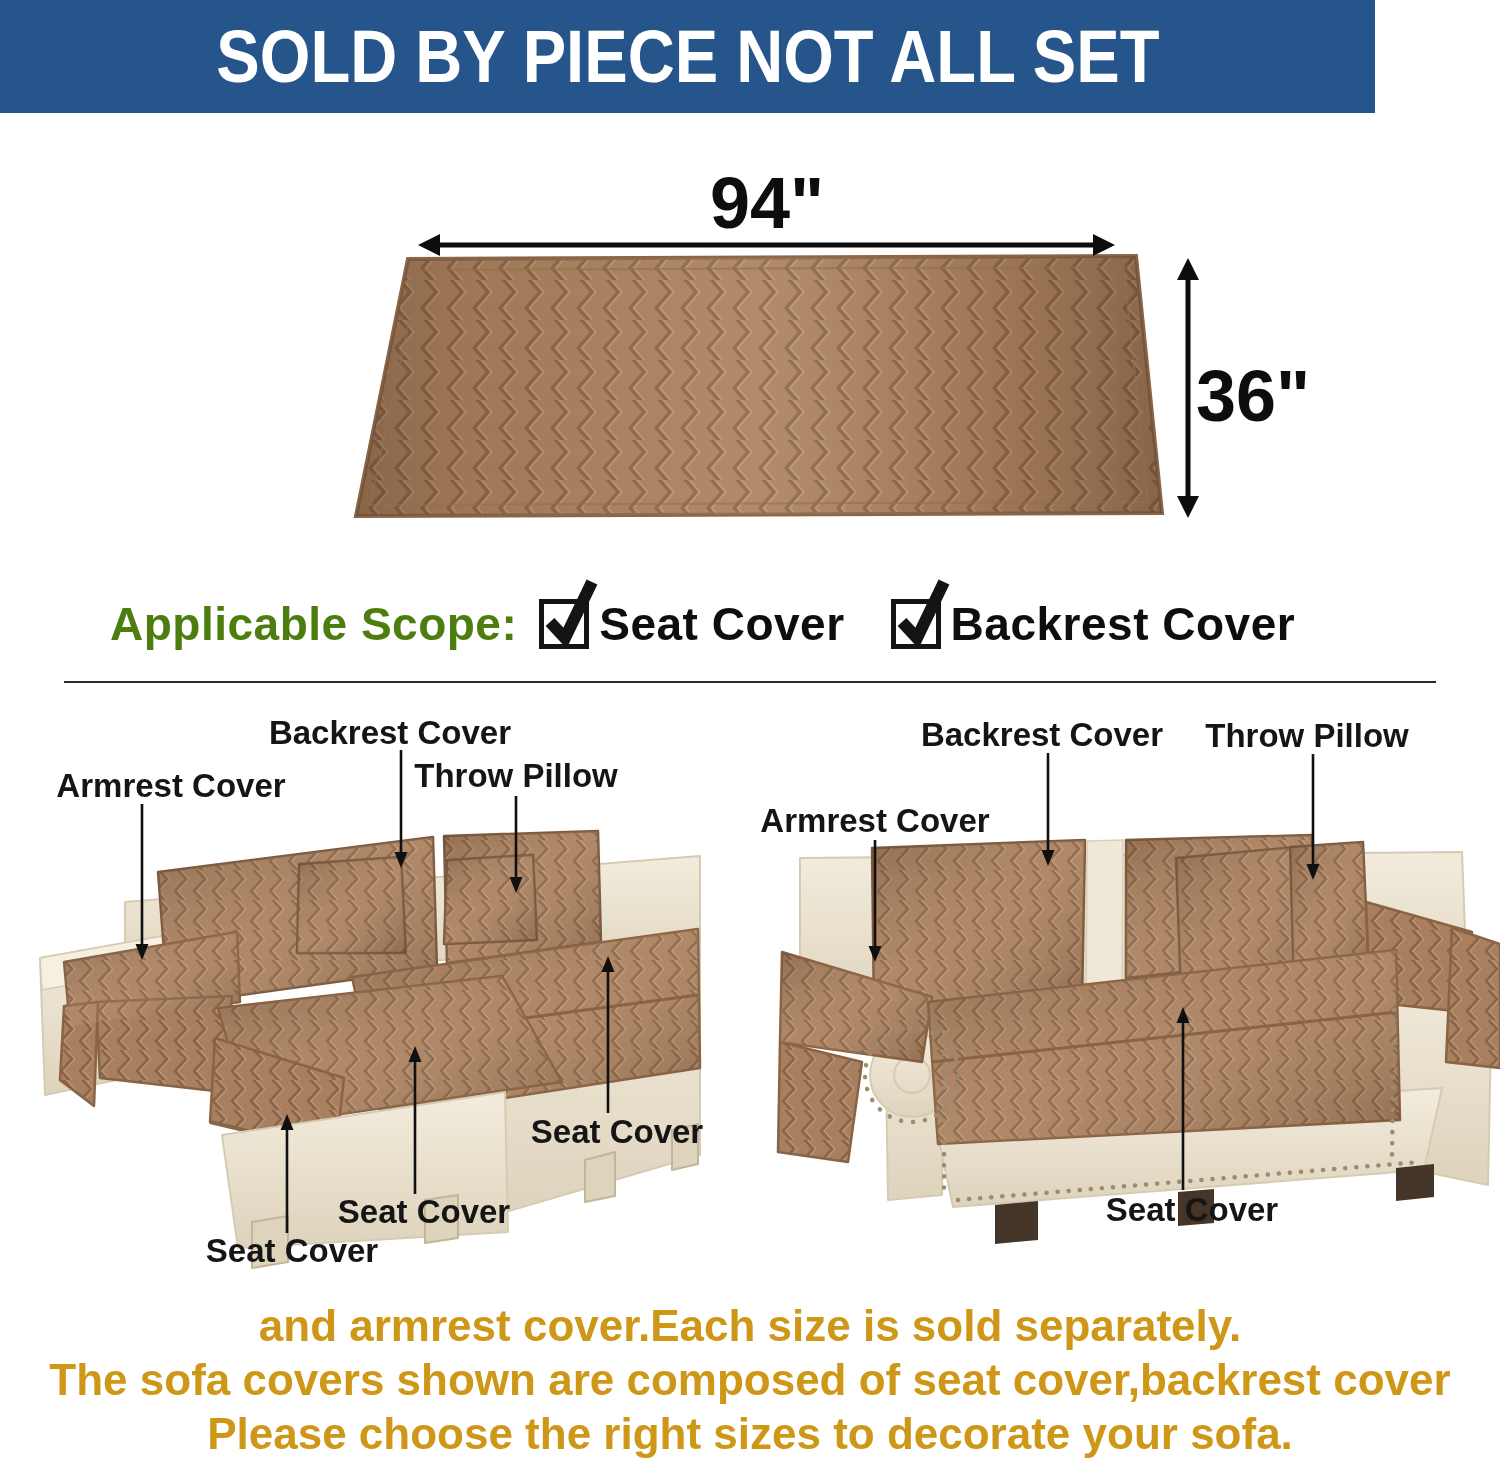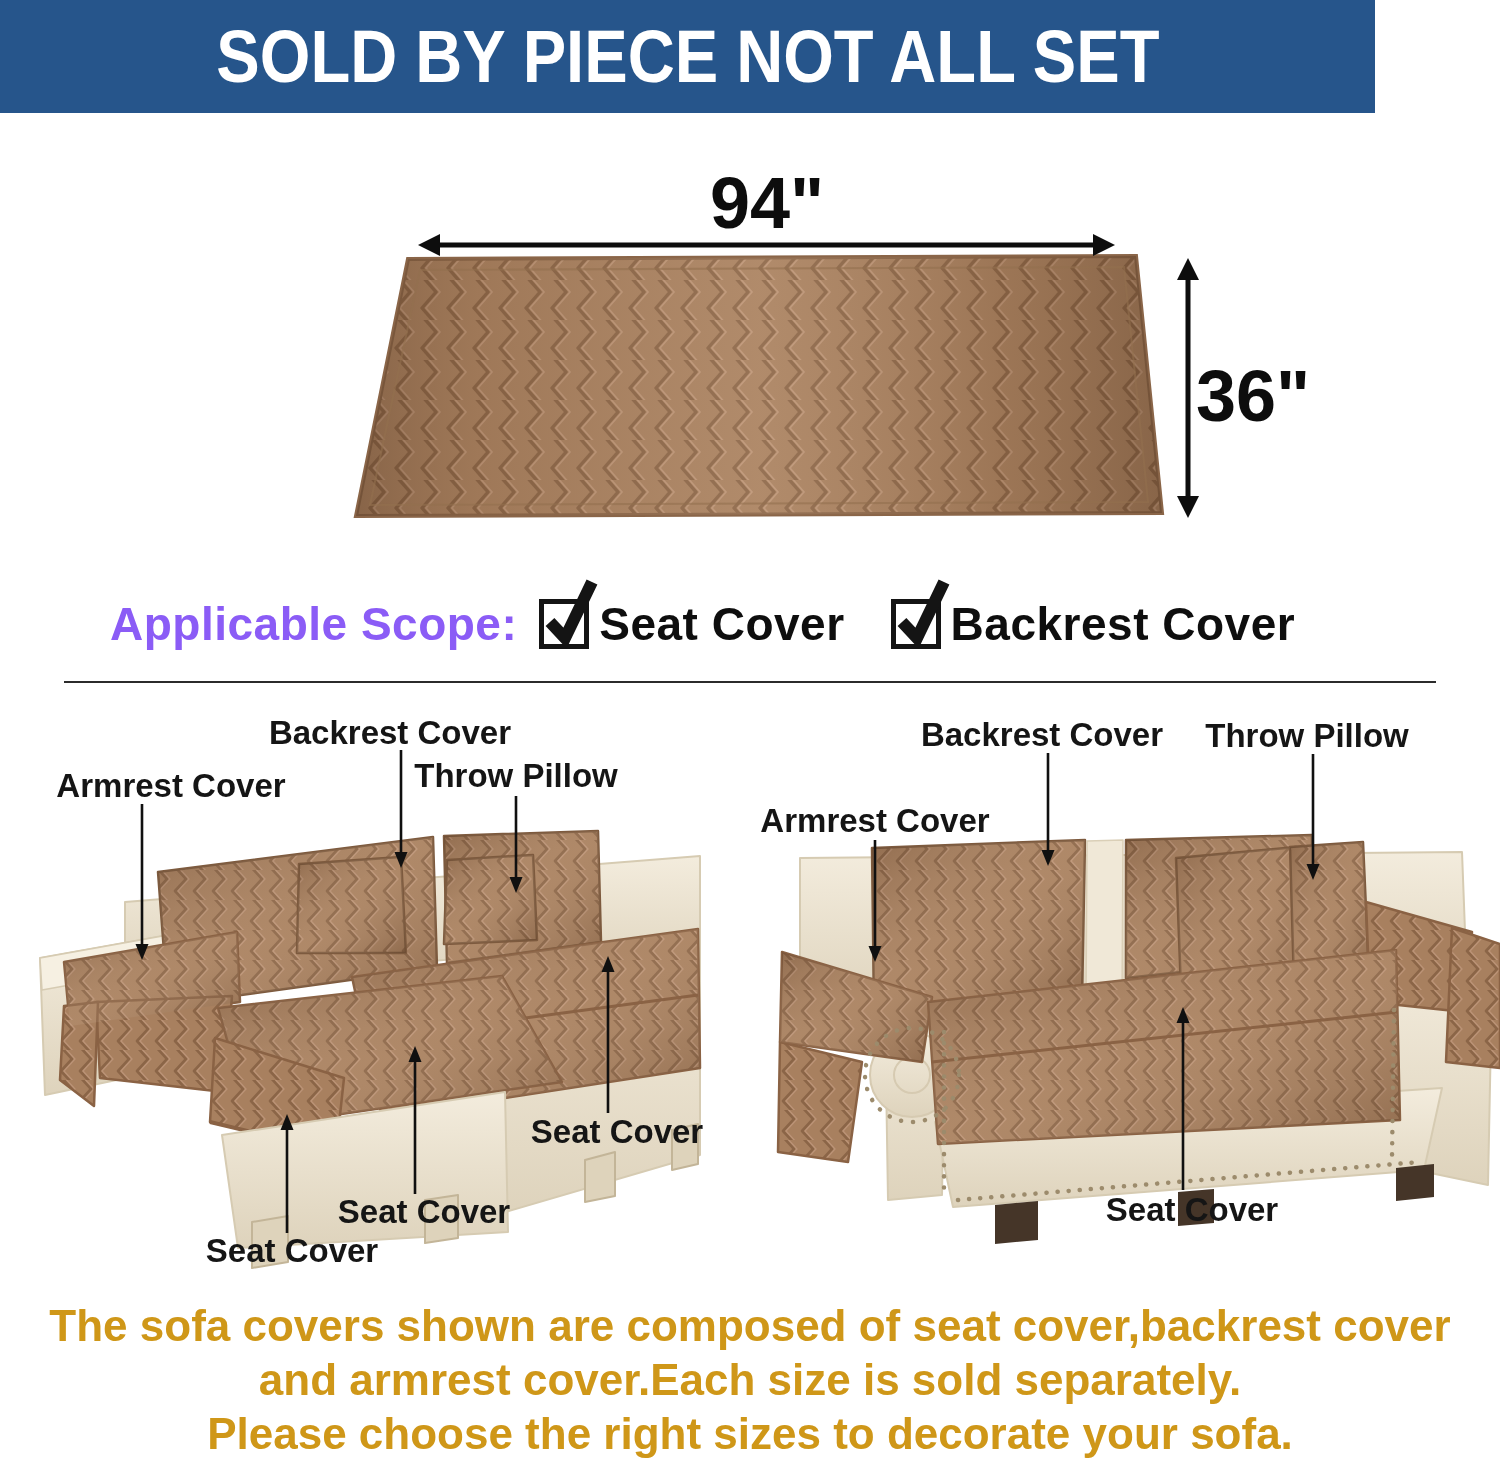--- a/index.html
+++ b/index.html
@@ -9,21 +9,21 @@
   .banner{position:absolute;left:0;top:0;width:1375px;height:113px;background:#26558B;
           display:flex;align-items:center;justify-content:center;}
   .banner-text{color:#ffffff;font-size:74px;font-weight:bold;letter-spacing:0px;
                transform:scaleX(.88);white-space:nowrap;}
   
   .pin{position:absolute;transform:translate(-50%,-50%);font-weight:bold;white-space:nowrap;}
   .dim{font-size:72px;color:#0d0d0d;}
   .callout{font-size:33px;color:#151515;}
   
   .scope{position:absolute;left:110px;top:594px;height:60px;display:flex;align-items:center;}
-  .scope-title{font-size:46px;font-weight:bold;color:#8b5cf6;margin-right:22px;letter-spacing:.5px;}
+  .scope-title{font-size:46px;font-weight:bold;color:#4d7c0f;margin-right:22px;letter-spacing:.5px;}
   .scope-opt{display:flex;align-items:center;}
   .scope-opt + .scope-opt{margin-left:46px;}
   .checkbox{position:relative;width:40px;height:40px;border:5px solid #141414;margin-right:10px;flex:0 0 auto;}
   .checkbox svg{position:absolute;left:-4px;top:-28px;width:58px;height:74px;overflow:visible;}
   .scope-label{font-size:46px;font-weight:bold;color:#0e0e0e;letter-spacing:.5px;}
   
   .divider{position:absolute;left:64px;top:681px;width:1372px;height:2px;background:#2b2b2b;}
   
   .svgabs{position:absolute;}
   
@@ -253,18 +253,18 @@
   <div class="pin callout" style="left:171px;top:786px;">Armrest Cover</div>
   <div class="pin callout" style="left:292px;top:1251px;">Seat Cover</div>
   <div class="pin callout" style="left:424px;top:1212px;">Seat Cover</div>
   <div class="pin callout" style="left:617px;top:1132px;">Seat Cover</div>
   <div class="pin callout" style="left:1042px;top:735px;">Backrest Cover</div>
   <div class="pin callout" style="left:1307px;top:736px;">Throw Pillow</div>
   <div class="pin callout" style="left:875px;top:821px;">Armrest Cover</div>
   <div class="pin callout" style="left:1192px;top:1210px;">Seat Cover</div>
 
   <div class="footer">
+    <div>and armrest cover.Each size is sold separately.</div>
     <div>The sofa covers shown are composed of seat cover,backrest cover</div>
-    <div>and armrest cover.Each size is sold separately.</div>
     <div>Please choose the right sizes to decorate your sofa.</div>
   </div>
 
 </div>
 
 </body></html>

